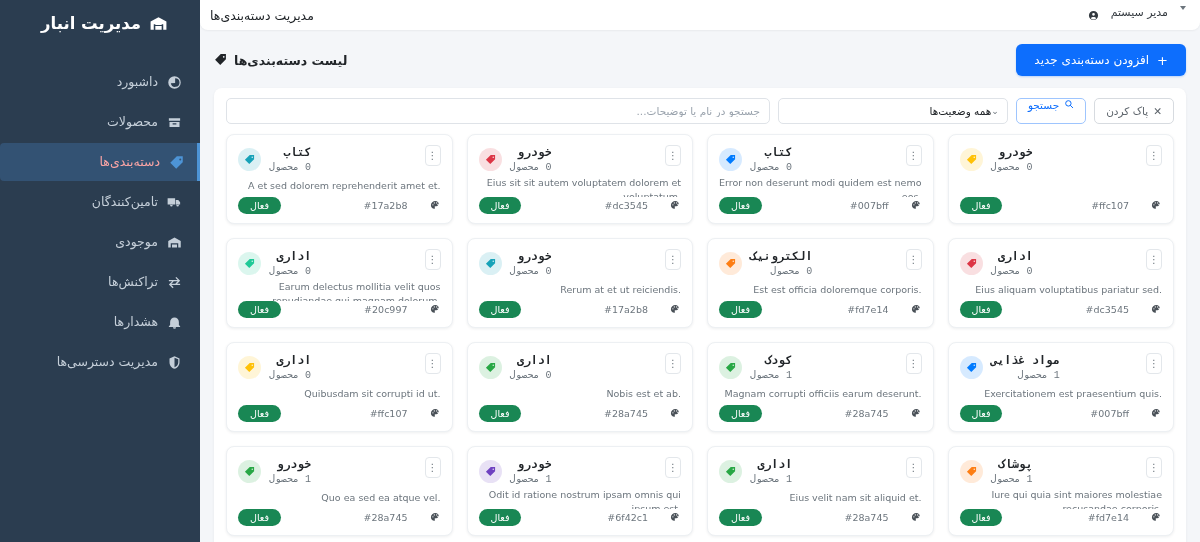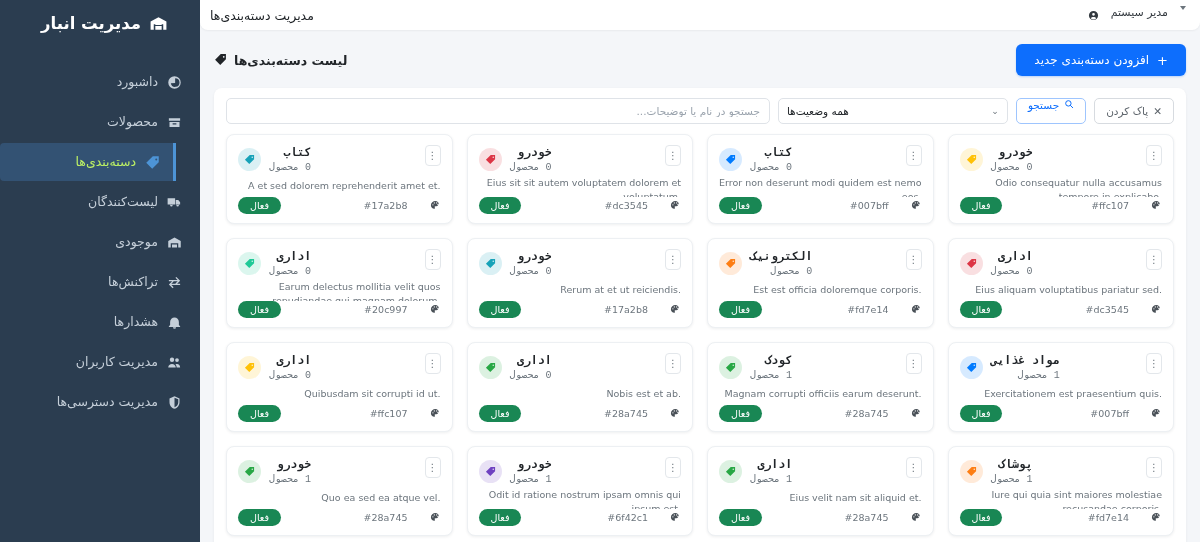--- a/index.html
+++ b/index.html
@@ -35,24 +35,24 @@
     font-size: 12.5px;
     color: #c5cfd9;
     cursor: pointer;
     direction: rtl;
     margin: 2px 0;
     line-height: 1.6;
   }
   .nav-item .nav-ico { width: 15px; height: 15px; display: inline-flex; align-items: center; justify-content: center; flex: 0 0 15px; }
   .nav-item.active {
     background: #335273;
-    color: #bef264;
+    color: #fca5a5;
     border-right: 3px solid #4d94d6;
     border-radius: 4px 0 0 4px;
-    margin-right: 24px;
+    margin-right: 0;
     padding-right: 13px;
   }
   .nav-item.active .nav-ico svg { fill: #4d94d6; }
   .nav-ico svg { fill: #c5cfd9; }
 
   
   .main { flex: 1 1 auto; display: flex; flex-direction: column; min-width: 0; background: #f4f6f9; }
 
   
   .topbar {
@@ -119,21 +119,21 @@
     font-family: inherit;
     color: #212529;
     background: #fff;
     padding: 0 8px;
     outline: none;
     text-align: center;
     cursor: pointer;
     appearance: none;
     display: flex; align-items: center; justify-content: space-between;
   }
-  .status-select .selected-txt { flex: 1 1 auto; text-align: left; }
+  .status-select .selected-txt { flex: 1 1 auto; text-align: right; }
   .status-select .chev { color: #6c757d; font-size: 9px; }
   .btn-search {
     flex: 0 0 auto;
     height: 26px;
     border: 1px solid #9ec5fe;
     background: #fff;
     color: #0d6efd;
     border-radius: 5px;
     font-size: 10.5px; font-family: inherit;
     padding: 0 11px;
@@ -248,21 +248,21 @@
             </svg>
           </span>
         <span>دسته‌بندی‌ها</span>
       </div>
       <div class="nav-item">
         <span class="nav-ico">
             <svg viewBox="0 0 24 24">
               <path d="M1 5h12v10H1V5zm13 3h4l3 3.5V15h-7V8zM5 16.5a2 2 0 104 0 2 2 0 00-4 0zm10 0a2 2 0 104 0 2 2 0 00-4 0z"></path>
             </svg>
           </span>
-        <span>لیست‌کنندگان</span>
+        <span>تامین‌کنندگان</span>
       </div>
       <div class="nav-item">
         <span class="nav-ico">
             <svg viewBox="0 0 24 24">
               <path d="M2 9.5 12 4l10 5.5V20h-4v-7H6v7H2V9.5zM8 15h8v5H8v-5z"></path>
             </svg>
           </span>
         <span>موجودی</span>
       </div>
       <div class="nav-item">
@@ -273,28 +273,20 @@
           </span>
         <span>تراکنش‌ها</span>
       </div>
       <div class="nav-item">
         <span class="nav-ico">
             <svg viewBox="0 0 24 24">
               <path d="M12 22a2.5 2.5 0 002.5-2.5h-5A2.5 2.5 0 0012 22zm7-6v-5a7 7 0 10-14 0v5l-2 2v1h18v-1l-2-2z"></path>
             </svg>
           </span>
         <span>هشدارها</span>
-      </div>
-      <div class="nav-item">
-        <span class="nav-ico">
-            <svg viewBox="0 0 24 24">
-              <path d="M8 11a3.5 3.5 0 100-7 3.5 3.5 0 000 7zm8 0a3 3 0 100-6 3 3 0 000 6zM2 20c0-3.3 2.7-5.5 6-5.5s6 2.2 6 5.5H2zm13.5 0c0-2-.8-3.7-2-4.9.8-.4 1.6-.6 2.5-.6 3 0 5 1.9 5 5.5h-5.5z"></path>
-            </svg>
-          </span>
-        <span>مدیریت کاربران</span>
       </div>
       <div class="nav-item">
         <span class="nav-ico">
             <svg viewBox="0 0 24 24">
               <path d="M12 2l8 3.5v6c0 5-3.4 9.4-8 10.5C7.4 20.9 4 16.5 4 11.5v-6L12 2zm0 2.2v15.5c3.3-1.1 6-4.6 6-8.2V6.8l-6-2.6z"></path>
             </svg>
           </span>
         <span>مدیریت دسترسی‌ها</span>
       </div>
     </nav>
@@ -364,21 +356,20 @@
                       <path d="M2 12.5 12.5 2H22v9.5L11.5 22 2 12.5zm16-7a1.6 1.6 0 100 3.2 1.6 1.6 0 000-3.2z"></path>
                     </svg>
                   </span>
                   <span class="cc-names">
                     <div class="cc-name">خودرو</div>
                     <div class="cc-count">0 محصول</div>
                   </span>
                 </div>
                 <span class="kebab">⋮</span>
               </div>
-              <div class="cc-desc">Odio consequatur nulla accusamus tempore in explicabo.</div>
               <div class="cc-bottom">
                 <span class="badge-active">فعال</span>
                 <span class="cc-hex">
                   <svg class="pal" viewBox="0 0 24 24">
                     <path d="M12 2C6.5 2 2 6 2 11.5 2 16 5.3 19 9.3 19c1 0 1.7-.7 1.7-1.6 0-.5-.2-.8-.5-1.1-.3-.3-.5-.7-.5-1.2 0-.9.8-1.6 1.7-1.6h2c3 0 5.3-2.3 5.3-5.2C19 5.2 16 2 12 2zM6.4 11.8a1.4 1.4 0 110-2.8 1.4 1.4 0 010 2.8zm3-4a1.4 1.4 0 110-2.8 1.4 1.4 0 010 2.8zm5.2 0a1.4 1.4 0 110-2.8 1.4 1.4 0 010 2.8zm2.6 3.6a1.4 1.4 0 110-2.8 1.4 1.4 0 010 2.8z"></path>
                   </svg>
                   <span class="hex-txt">#ffc107</span>
                 </span>
               </div>
             </div>

